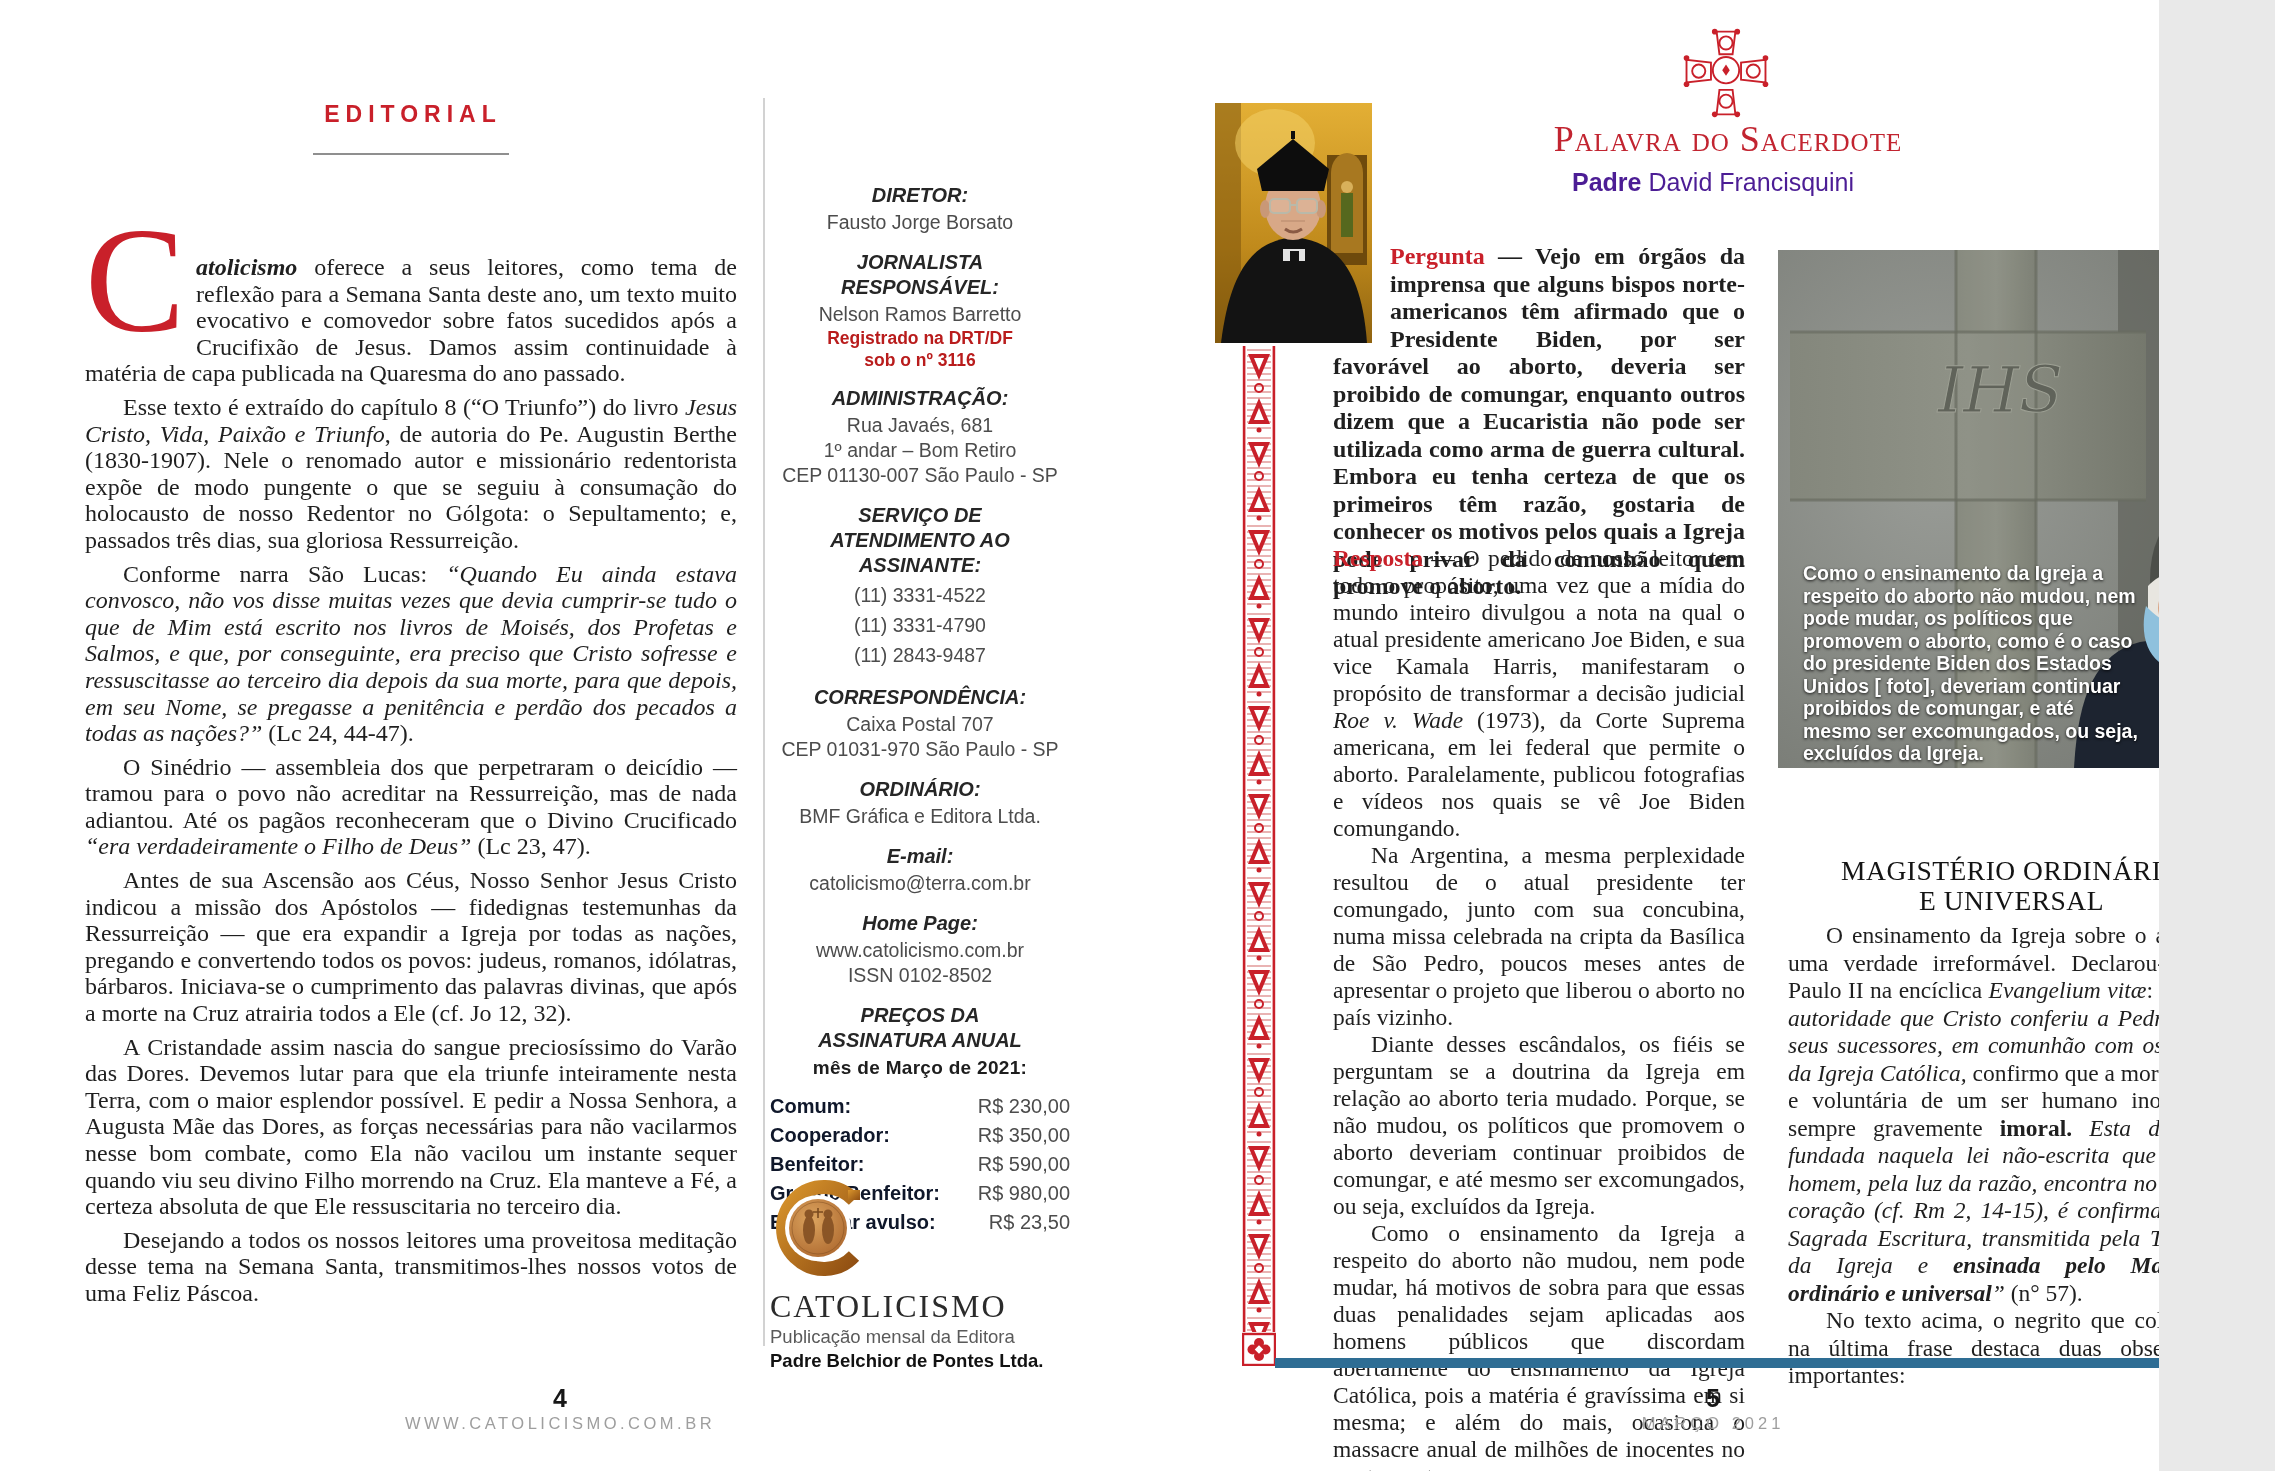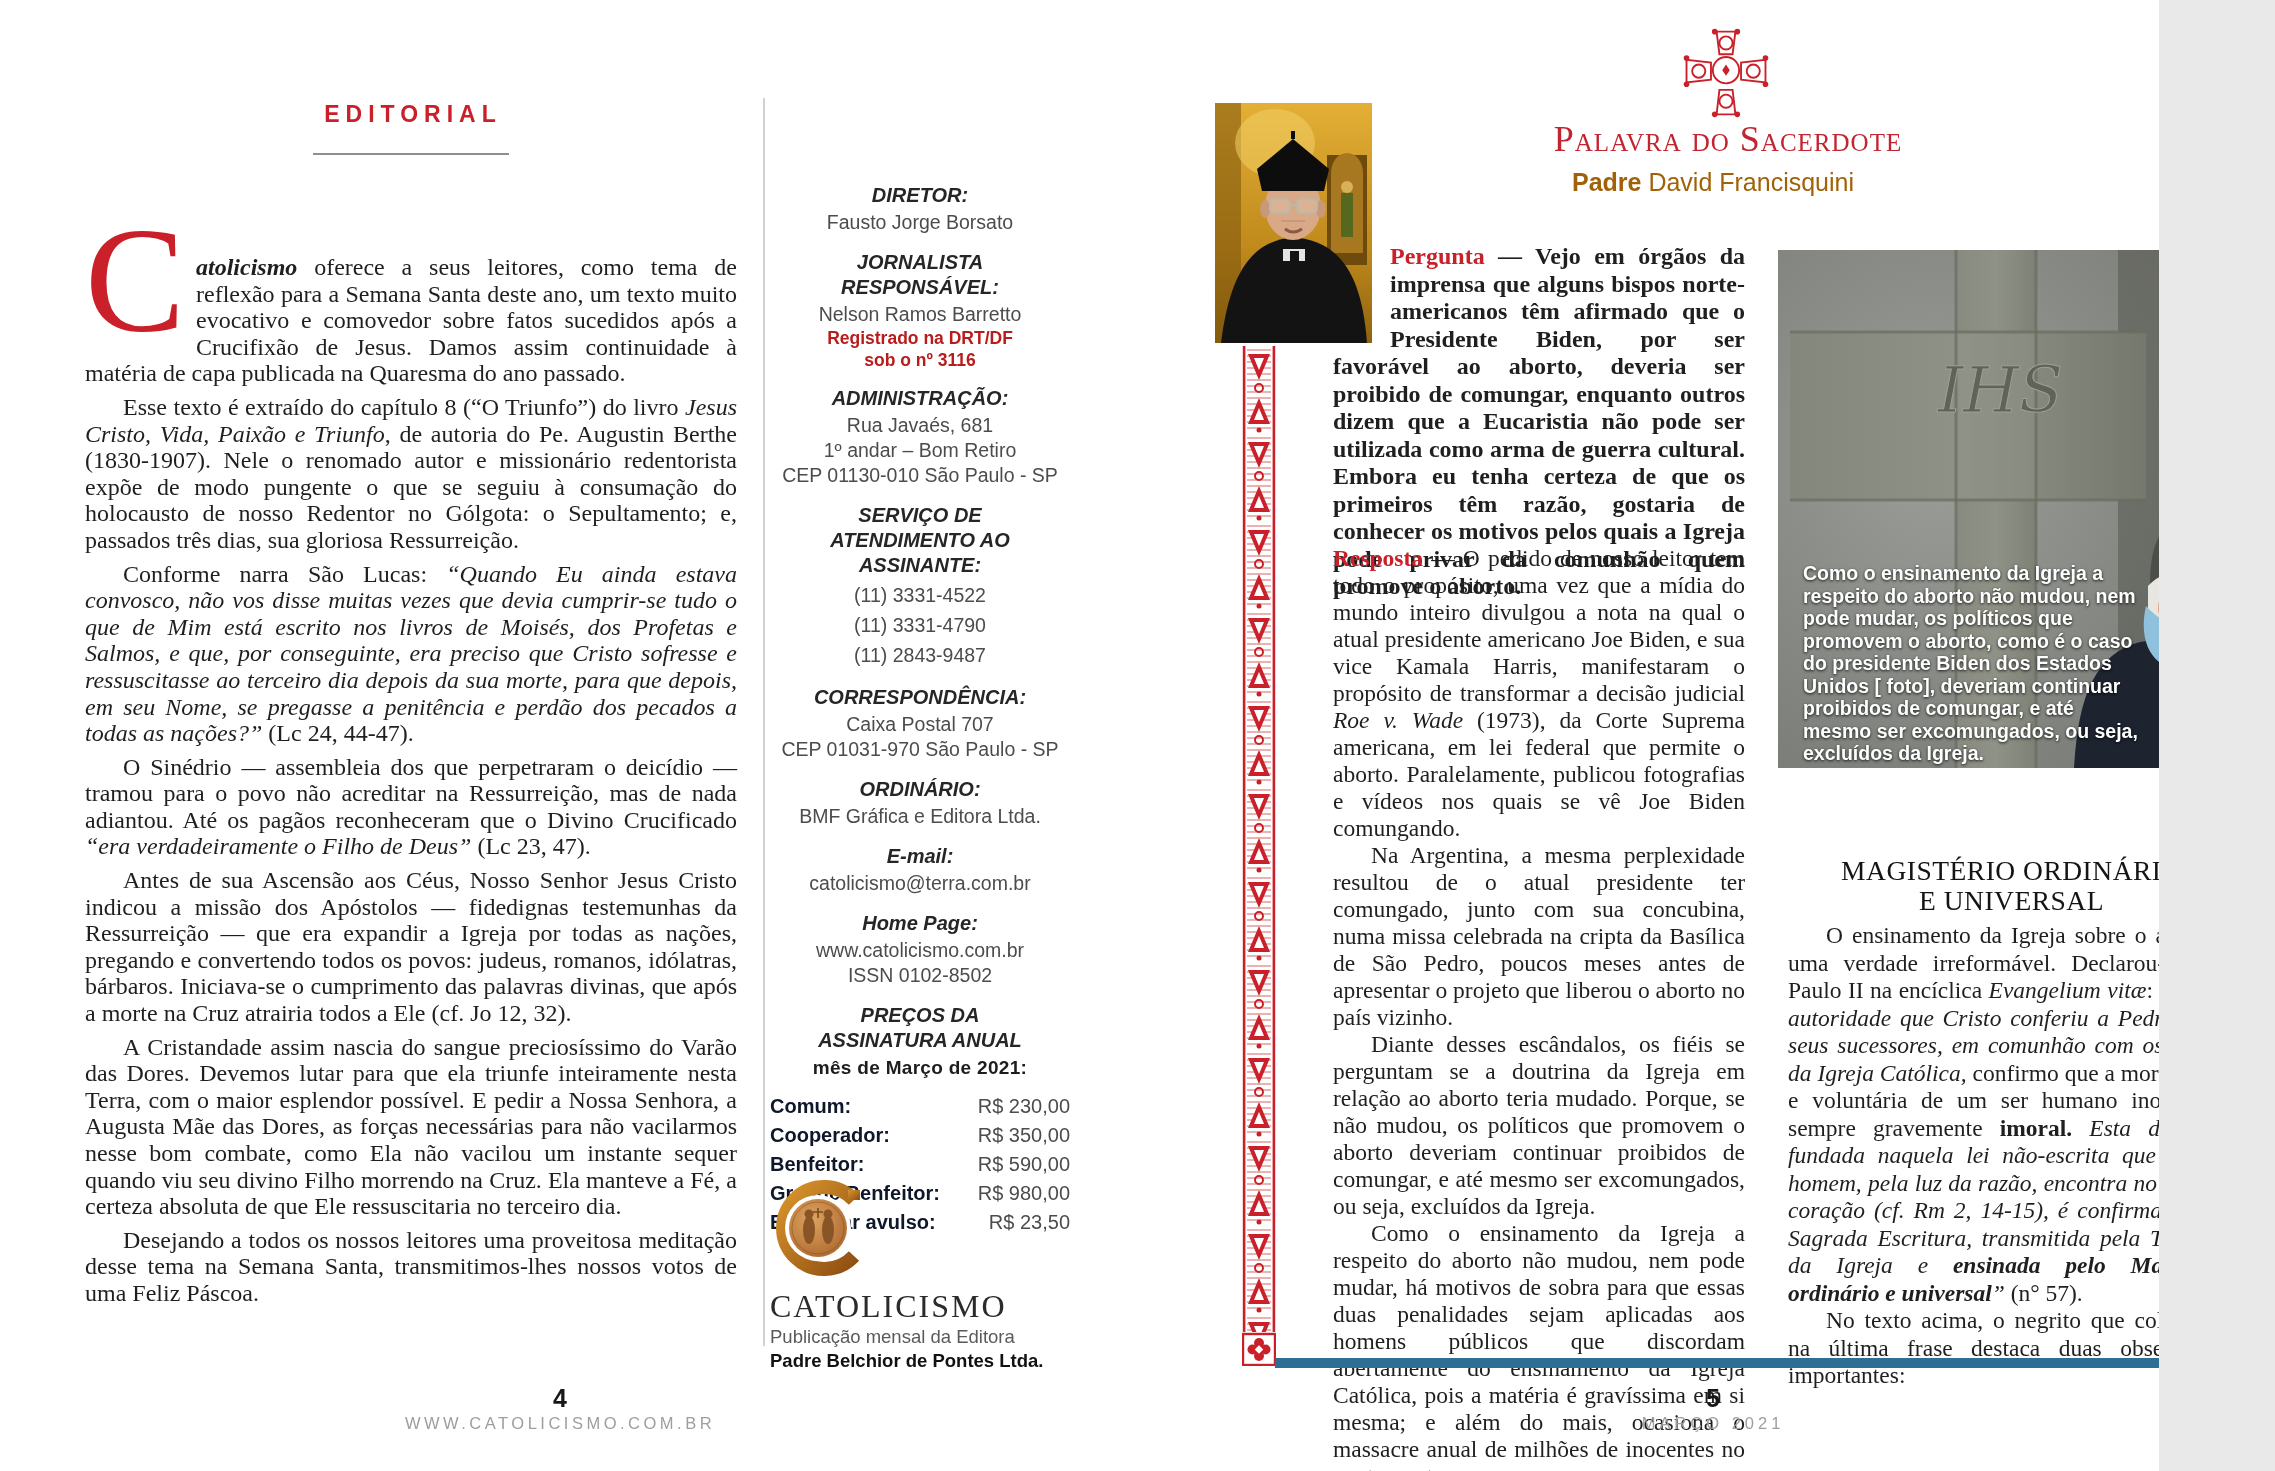--- a/index.html
+++ b/index.html
@@ -42,21 +42,21 @@
     font-family:"Liberation Sans",sans-serif;font-weight:bold;font-size:25px;color:#171717;}
   .foot-sub{position:absolute;top:1414px;width:420px;text-align:center;
     font-family:"Liberation Sans",sans-serif;font-size:16.5px;letter-spacing:3.5px;color:var(--c-gray_footer);}
   
   .priest-photo{position:absolute;left:1215px;top:103px;width:157px;height:240px;}
   .ornament-strip{position:absolute;left:1242px;top:346px;width:34px;height:1020px;}
   .pd-cross{position:absolute;left:1678px;top:26px;width:96px;height:94px;}
   .pd-title{position:absolute;left:1450px;top:116px;width:556px;text-align:center;
     font-variant:small-caps;font-size:36px;line-height:46px;letter-spacing:1px;color:#c22430;}
   .pd-author{position:absolute;left:1448px;top:168px;width:530px;text-align:center;
-    font-family:"Liberation Sans",sans-serif;font-size:25px;color:#a16207;}
+    font-family:"Liberation Sans",sans-serif;font-size:25px;color:#4c1d95;}
   .pd-author .bold{font-weight:bold;}
   .pergunta{position:absolute;left:1333px;top:243px;width:412px;
     font-weight:bold;font-size:24px;line-height:27.5px;text-align:justify;}
   .ph-spacer{float:left;width:57px;height:102px;}
   .q-label{color:var(--c-red);}
   .resposta{position:absolute;left:1333px;top:545px;width:412px;
     font-size:23.5px;line-height:27px;text-align:justify;}
   .resposta p{margin:0;}
   .resposta p + p{text-indent:38px;}
   .r-label{color:var(--c-red);font-weight:bold;}
@@ -100,21 +100,21 @@
     <div class="mh-h">DIRETOR:</div>
     <div class="mh-l">Fausto Jorge Borsato</div>
 
     <div class="mh-h">JORNALISTA RESPONSÁVEL:</div>
     <div class="mh-l">Nelson Ramos Barretto</div>
     <div class="mh-note">Registrado na DRT/DF sob o nº 3116</div>
 
     <div class="mh-h">ADMINISTRAÇÃO:</div>
     <div class="mh-l">Rua Javaés, 681</div>
     <div class="mh-l">1º andar – Bom Retiro</div>
-    <div class="mh-l">CEP 01130-010  São Paulo - SP</div>
+    <div class="mh-l">CEP 01130-007  São Paulo - SP</div>
 
     <div class="mh-h">SERVIÇO DE ATENDIMENTO AO ASSINANTE:</div>
     <div class="mh-phone">(11) 3331-4522</div>
     <div class="mh-phone">(11) 3331-4790</div>
     <div class="mh-phone">(11) 2843-9487</div>
 
     <div class="mh-h">CORRESPONDÊNCIA:</div>
     <div class="mh-l">Caixa Postal 707</div>
     <div class="mh-l">CEP 01031-970  São Paulo - SP</div>
 

